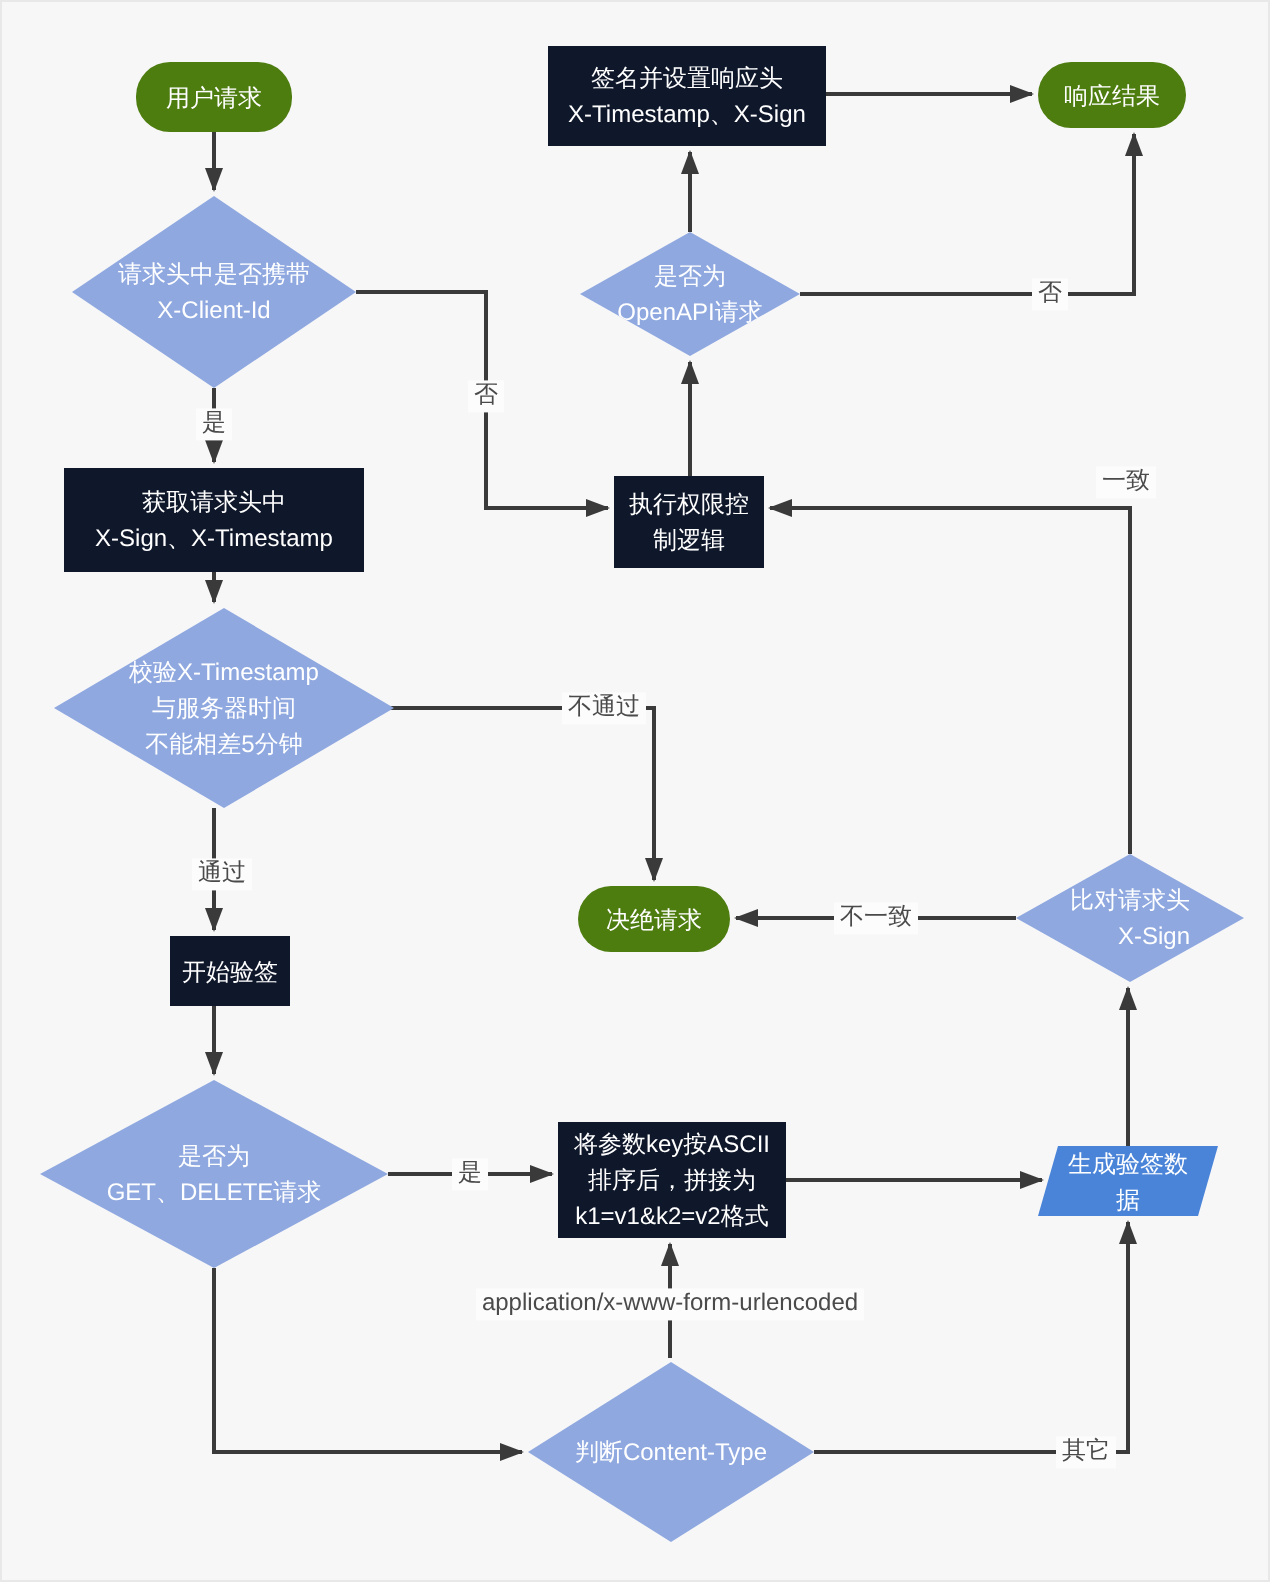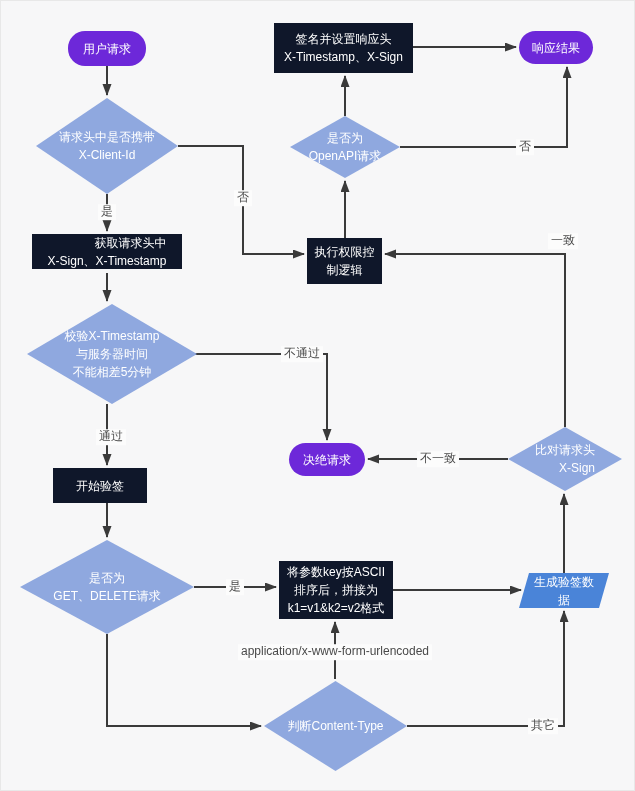--- a/index.html
+++ b/index.html
@@ -7,21 +7,21 @@
   #canvas{
     position:relative;width:633px;height:789px;background:#F7F7F8;
     border:1px solid #E8E8E8;overflow:hidden;
   }
   #wires{position:absolute;left:0;top:0;width:635px;height:791px;}
   .node{
     position:absolute;display:flex;align-items:center;justify-content:center;
     text-align:center;color:#FFFFFF;font-size:12px;line-height:1.5;
     white-space:pre-line;box-sizing:border-box;
   }
-  .terminal{background:#6d28d9;border-radius:17px;}
+  .terminal{background:#4d7c0f;border-radius:17px;}
   .process{background:#0f172a;}
   .decision{background:#8FA8DF;clip-path:polygon(50% 0,100% 50%,50% 100%,0 50%);}
   .para{background:#4A84D8;clip-path:polygon(10px 0,100% 0,calc(100% - 10px) 100%,0 100%);}
   .elabel{
     position:absolute;transform:translate(-50%,-50%);
     font-size:12px;color:#4A4A4A;background:#FCFCFC;
     padding:0 3px;white-space:nowrap;line-height:1.3;
   }
 </style>
 </head>
@@ -56,28 +56,28 @@
       <polyline points="399,146 566,146 566,66" marker-end="url(#arr)"></polyline>
       <polyline points="412,46 515,46" marker-end="url(#arr)"></polyline>
     </g>
   </svg>
 
   <div class="node terminal" style="left:67px;top:30px;width:78px;height:35px;">用户请求</div>
 
   <div class="node decision" style="left:35px;top:97px;width:142px;height:96px;">请求头中是否携带
 X-Client-Id</div>
 
-  <div class="node process" style="left:31px;top:233px;width:150px;height:35px;text-align:right;">获取请求头中
+  <div class="node process" style="left:31px;top:233px;width:150px;height:52px;">获取请求头中
 X-Sign、X-Timestamp</div>
 
   <div class="node decision" style="left:26px;top:303px;width:170px;height:100px;">校验X-Timestamp
 与服务器时间
 不能相差5分钟</div>
 
-  <div class="node process" style="left:52px;top:467px;width:94px;height:35px;">开始验签</div>
+  <div class="node process" style="left:84px;top:467px;width:60px;height:35px;">开始验签</div>
 
   <div class="node decision" style="left:19px;top:539px;width:174px;height:94px;">是否为
 GET、DELETE请求</div>
 
   <div class="node process" style="left:278px;top:560px;width:114px;height:58px;">将参数key按ASCII
 排序后，拼接为
 k1=v1&amp;k2=v2格式</div>
 
   <div class="node decision" style="left:263px;top:680px;width:143px;height:90px;">判断Content-Type</div>
 

